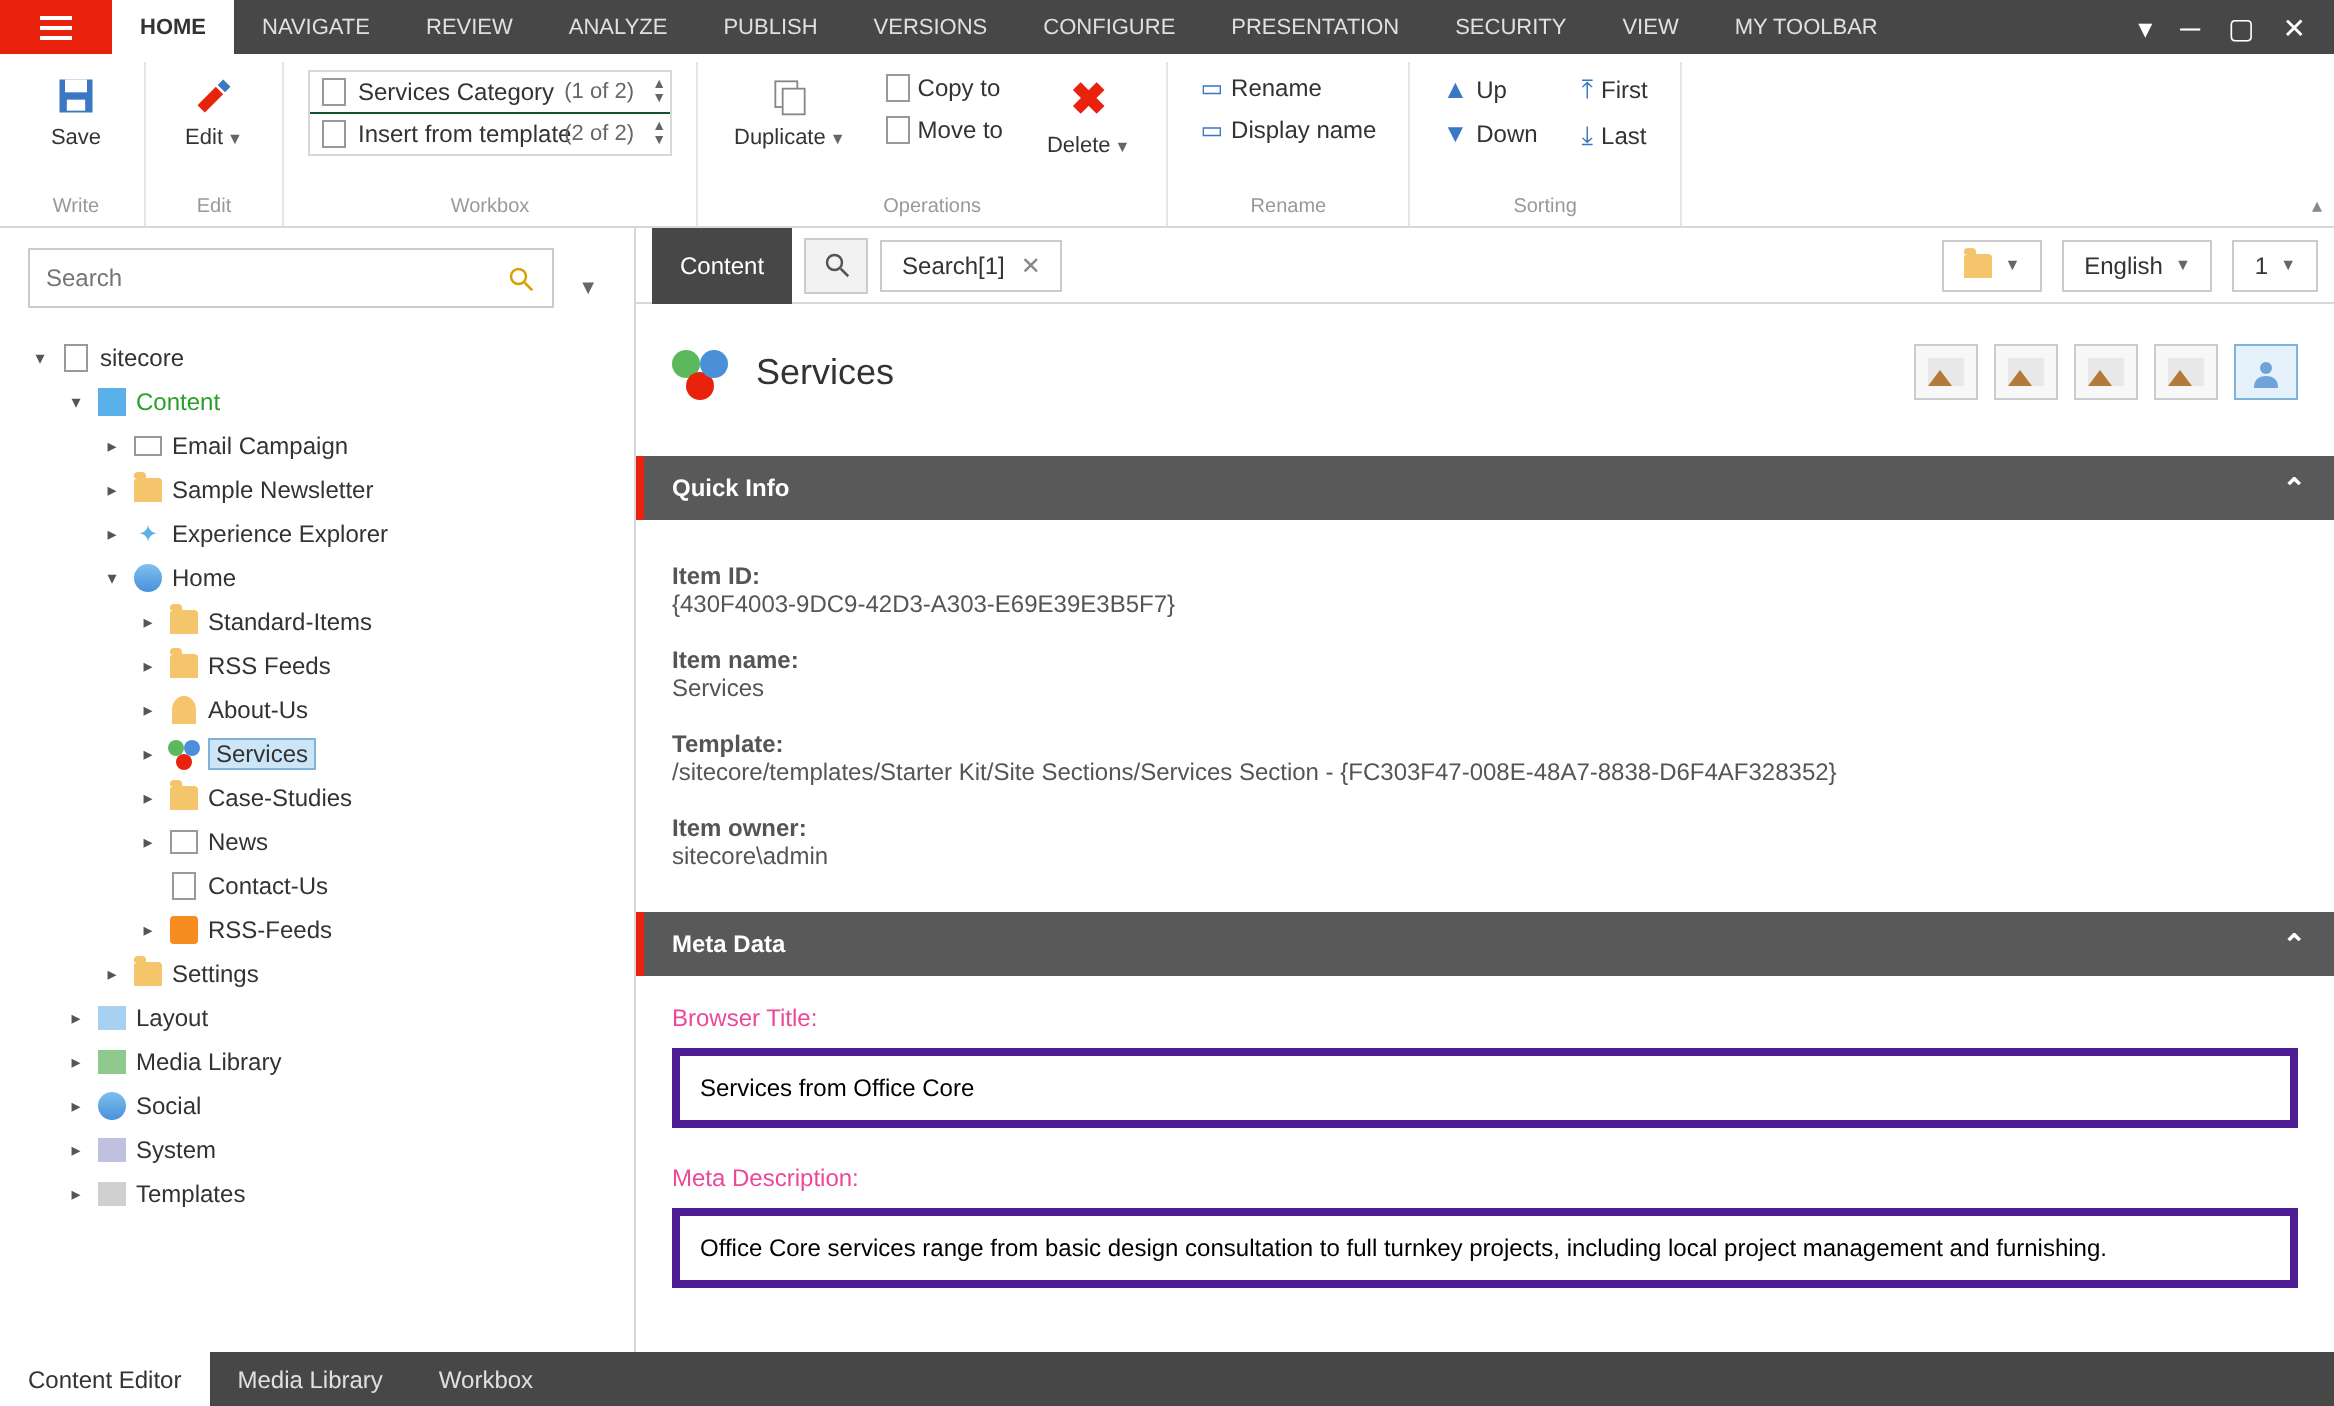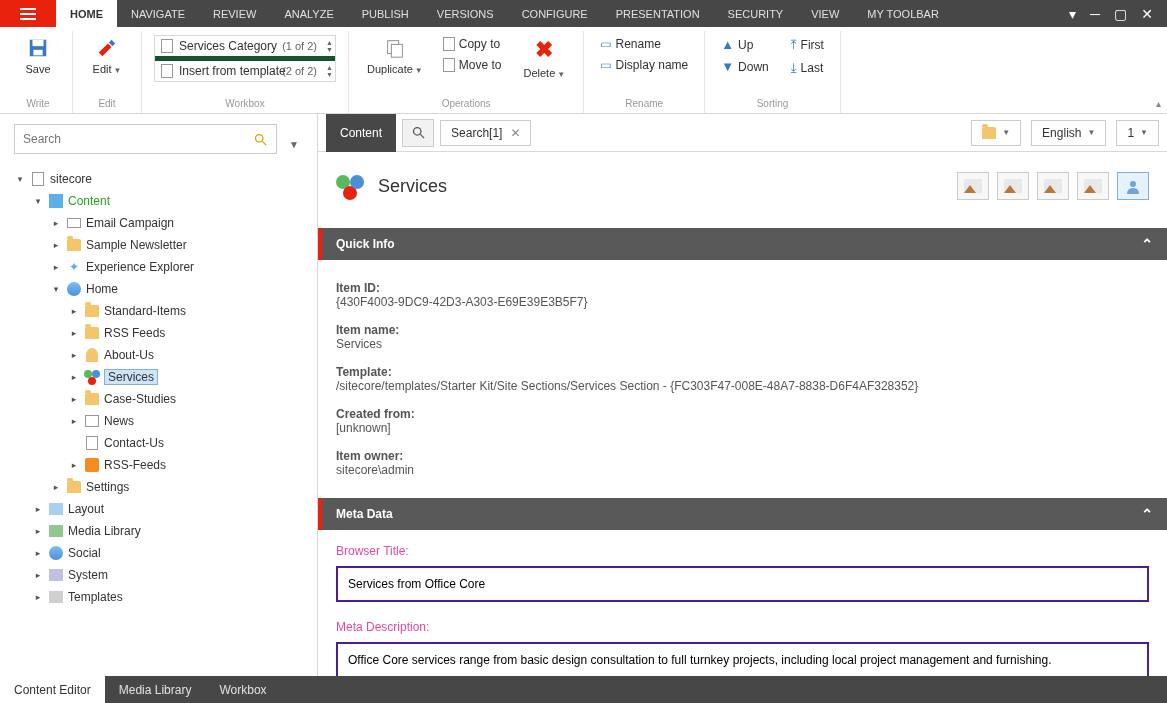--- a/index.html
+++ b/index.html
@@ -19,21 +19,21 @@
 
 
 .ribbon { height: 87px; border-bottom: 1px solid #d8d8d8; display: flex; padding: 4px 10px 0; position: relative; }
 .ribbon-group { border-right: 1px solid #e5e5e5; padding: 4px 12px; display: flex; flex-direction: column; justify-content: space-between; }
 .ribbon-group:first-child { padding-left: 6px; }
 .group-label { font-size: 10px; color: #999; text-align: center; margin-top: 2px; }
 .ribbon-btn { display: flex; flex-direction: column; align-items: center; cursor: pointer; padding: 2px 6px; min-width: 44px; }
 .ribbon-btn-label { font-size: 11px; color: #333; margin-top: 4px; }
 .group-content { display: flex; gap: 4px; height: 58px; align-items: flex-start; }
 .insert-list { border: 1px solid #d8d8d8; width: 182px; }
-.insert-row { display: flex; align-items: center; padding: 3px 6px; border-bottom: 5px solid #14532d; position: relative; }
+.insert-row { display: flex; align-items: center; padding: 3px 6px; border-bottom: 1px solid #14532d; position: relative; }
 .insert-row:last-child { border-bottom: none; }
 .insert-row .cnt { position: absolute; right: 18px; color: #666; font-size: 11px; }
 .insert-spin { position: absolute; right: 2px; display: flex; flex-direction: column; font-size: 7px; color: #666; line-height: 7px; }
 .small-btn { display: flex; align-items: center; gap: 4px; cursor: pointer; padding: 2px 4px; }
 .caret { font-size: 8px; margin-left: 2px; color: #666; }
 .ribbon-collapse { position: absolute; right: 6px; bottom: 4px; font-size: 10px; color: #888; cursor: pointer; }
 
 
 .main { display: flex; height: 562px; }
 .sidebar { width: 318px; border-right: 1px solid #d8d8d8; display: flex; flex-direction: column; }
@@ -67,21 +67,21 @@
 .header-actions .act { width: 32px; height: 28px; border: 1px solid #ccc; background: #f7f7f7; cursor: pointer; display: flex; align-items: center; justify-content: center; }
 .header-actions .act.sel { border-color: #7fb3d9; background: #e5f1fb; }
 
 .section-header { background: #595959; color: #fff; padding: 8px 14px; border-left: 4px solid #e8220c; display: flex; align-items: center; font-weight: bold; cursor: pointer; }
 .section-header .chev { margin-left: auto; font-size: 14px; }
 .section-body { padding: 14px 18px; }
 .info-row { display: flex; padding: 7px 0; flex-direction: column; }
 .info-label { width: 98px; font-weight: bold; color: #555; }
 .info-val { color: #555; }
 .field-label { color: #ec4899; margin-bottom: 8px; display: block; }
-.field-input { width: 100%; border: 2px solid #4c1d95; padding: 9px 10px; font-size: 12px; margin-bottom: 18px; }
+.field-input { width: 100%; border: 4px solid #4c1d95; padding: 9px 10px; font-size: 12px; margin-bottom: 18px; }
 
 
 .bottom-tabs { height: 27px; background: #474747; display: flex; }
 .btab { padding: 0 14px; display: flex; align-items: center; color: #e0e0e0; font-size: 12px; cursor: pointer; }
 .btab.active { background: #fff; color: #333; }
 
 
 .i-save { width: 22px; height: 22px; display: block; }
 .i-folder { width: 14px; height: 12px; background: #f4c56b; border-radius: 2px 2px 0 0; position: relative; display: inline-block; }
 .i-folder::before { content: ''; position: absolute; top: -3px; left: 0; width: 6px; height: 3px; background: #f4c56b; border-radius: 2px 2px 0 0; }
@@ -487,24 +487,20 @@
           </div>
           <div class="info-row">
             <div class="info-label">Item name:</div>
             <div class="info-val">Services</div>
           </div>
           <div class="info-row">
             <div class="info-label">Template:</div>
             <div class="info-val">/sitecore/templates/Starter Kit/Site Sections/Services Section - {FC303F47-008E-48A7-8838-D6F4AF328352}</div>
           </div>
           <div class="info-row">
-            <div class="info-label">Created from:</div>
-            <div class="info-val">[unknown]</div>
-          </div>
-          <div class="info-row">
             <div class="info-label">Item owner:</div>
             <div class="info-val">sitecore\admin</div>
           </div>
         </div>
 
       <div class="section-header">
         <span>Meta Data</span>
         <span class="chev">⌃</span>
       </div>
       <div class="section-body">

